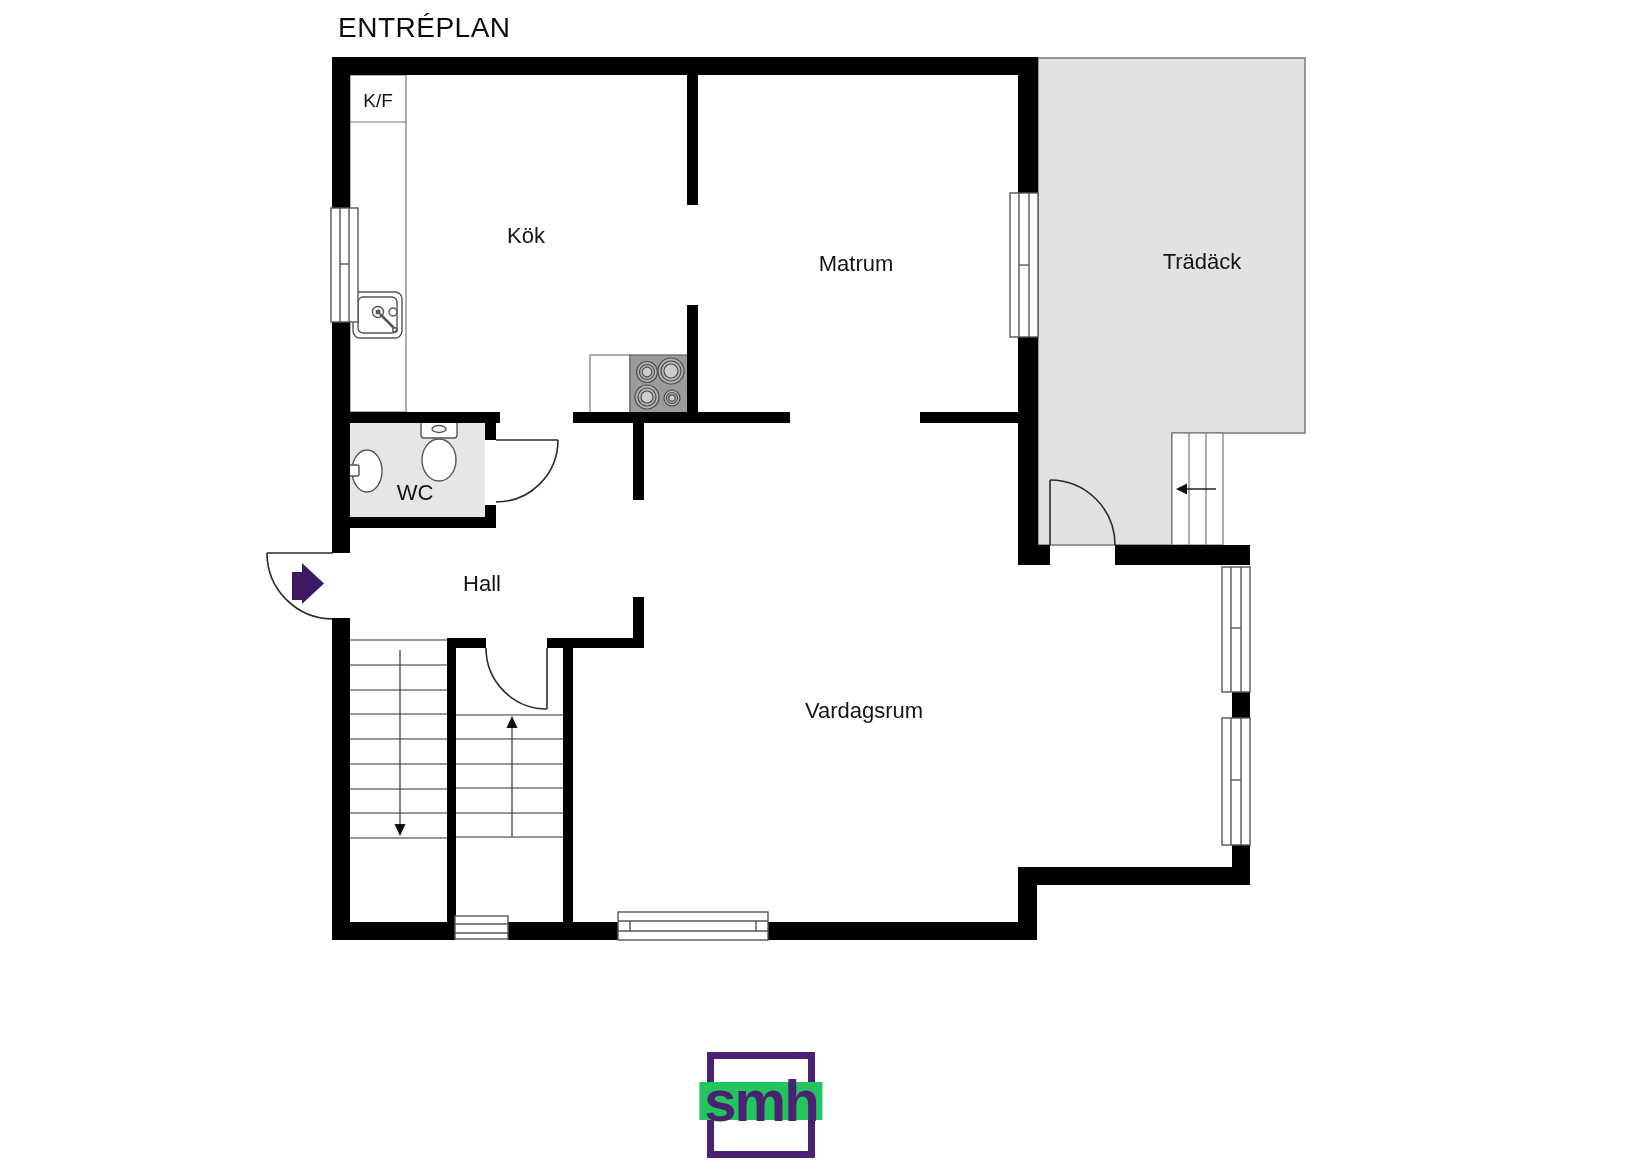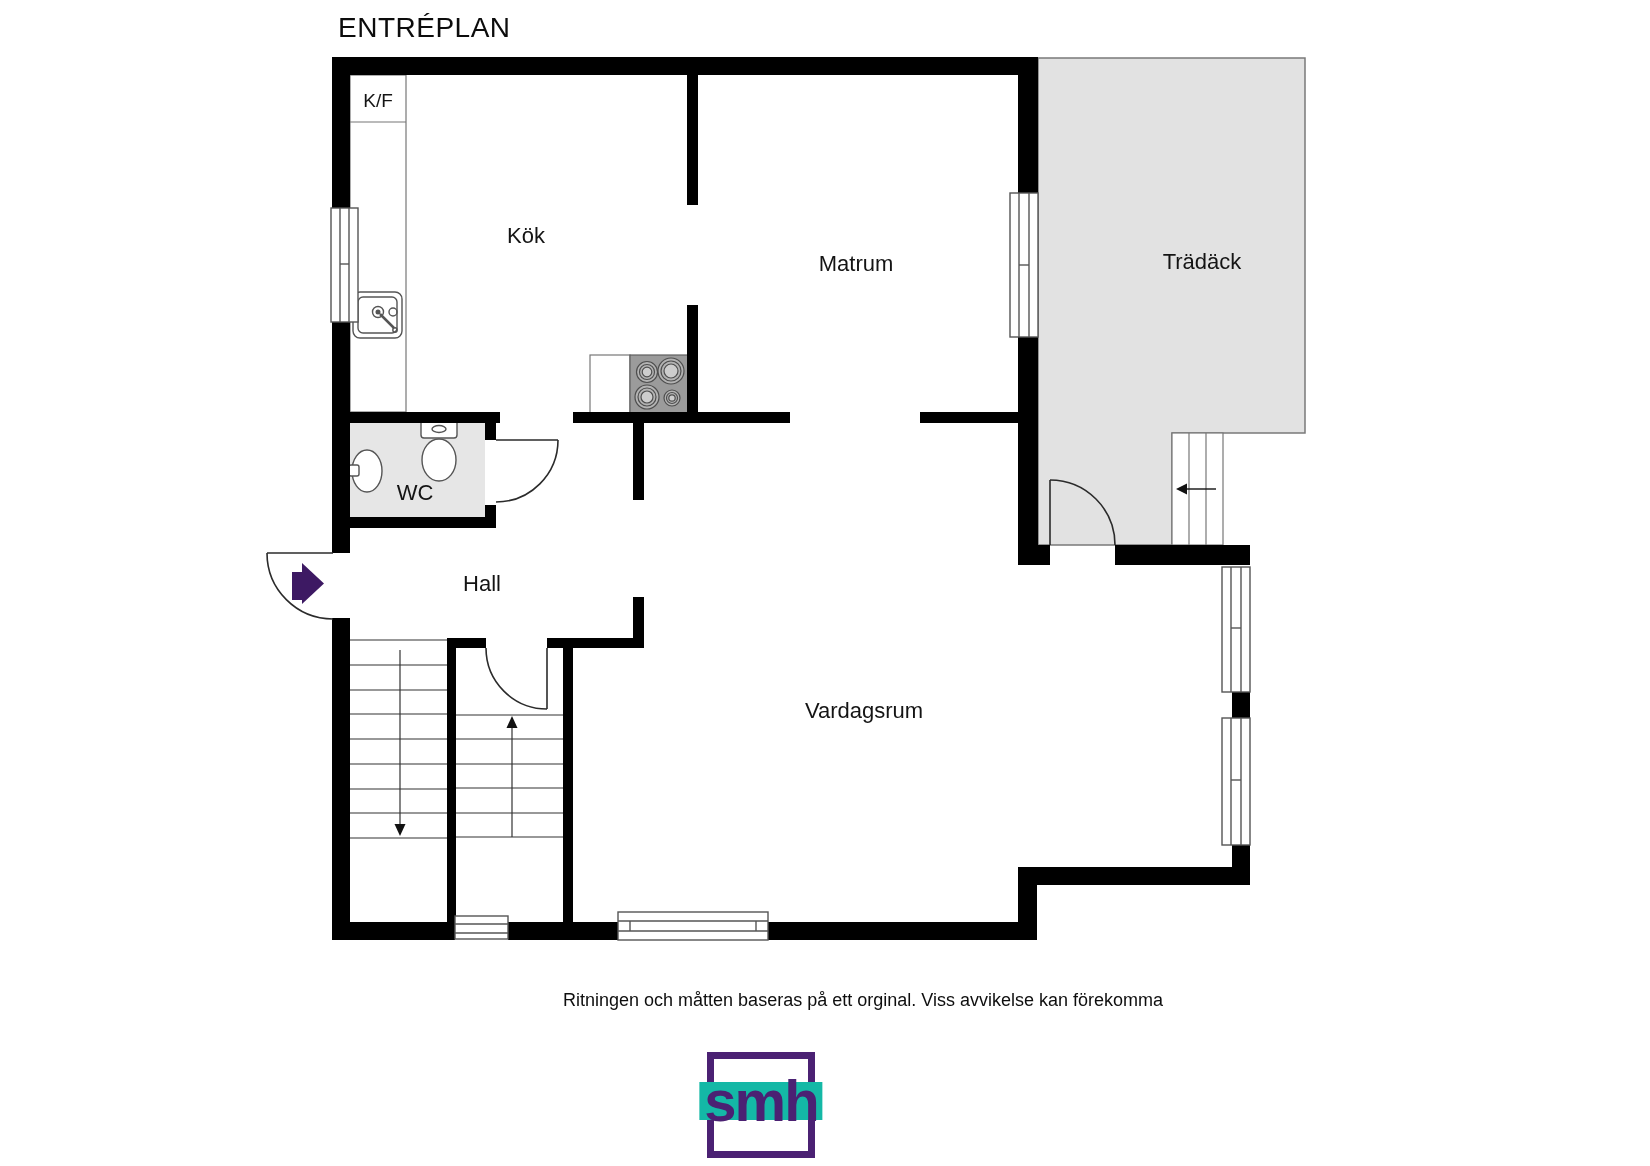--- a/index.html
+++ b/index.html
@@ -8,21 +8,21 @@
   .plan-title{position:absolute;left:338px;top:12px;font-size:28px;letter-spacing:.5px;color:#0c0c0c;}
   svg text{font-family:"Liberation Sans",sans-serif;fill:#141414;}
   .room-label{font-size:22px;}
   .small-label{font-size:19px;}
   .disclaimer{position:absolute;left:863px;top:990px;transform:translateX(-50%);
               font-size:18px;white-space:nowrap;color:#0e0e0e;}
   .logo{position:absolute;left:707px;top:1052px;width:300px;height:106px;}
   .logo-square{position:absolute;left:0;top:0;width:108px;height:106px;box-sizing:border-box;
                border:7px solid #4b2173;}
   .monogram-text{position:absolute;left:761px;top:1082px;transform:translateX(-50%);
-                 background:#14b8a6;padding:0 5px;line-height:38px;font-size:58px;font-weight:bold;
+                 background:#22c55e;padding:0 5px;line-height:38px;font-size:58px;font-weight:bold;
                  letter-spacing:-2px;color:#4b2173;}
   .brand{position:absolute;left:832px;top:1076px;font-size:17px;font-weight:bold;
          letter-spacing:3.5px;line-height:23px;color:#1b1b1b;white-space:nowrap;}
 </style>
 </head>
 <body>
 
 <div class="page">
 
   <div class="plan-title">ENTRÉPLAN</div>
@@ -203,20 +203,19 @@
 
     <text class="room-label" x="526" y="243" text-anchor="middle">Kök</text>
     <text class="room-label" x="856" y="271" text-anchor="middle">Matrum</text>
     <text class="room-label" x="1202" y="269" text-anchor="middle">Trädäck</text>
     <text class="room-label" x="415" y="500" text-anchor="middle">WC</text>
     <text class="room-label" x="482" y="591" text-anchor="middle">Hall</text>
     <text class="room-label" x="864" y="718" text-anchor="middle">Vardagsrum</text>
     <text class="small-label" x="378" y="107" text-anchor="middle">K/F</text>
   </svg>
 
-  <div class="disclaimer">Ritningen och måtten baseras på ett orginal. Viss avvikelse kan förekomma</div>
 
   <div class="logo">
     <div class="logo-square"></div>
   </div>
   <div class="monogram-text">smh</div>
 
 </div>
 
 </body></html>

